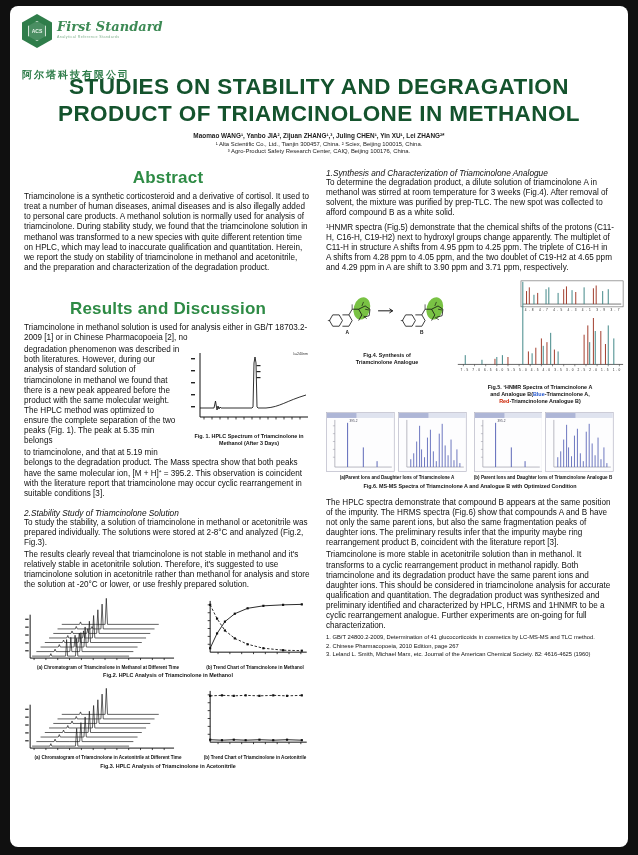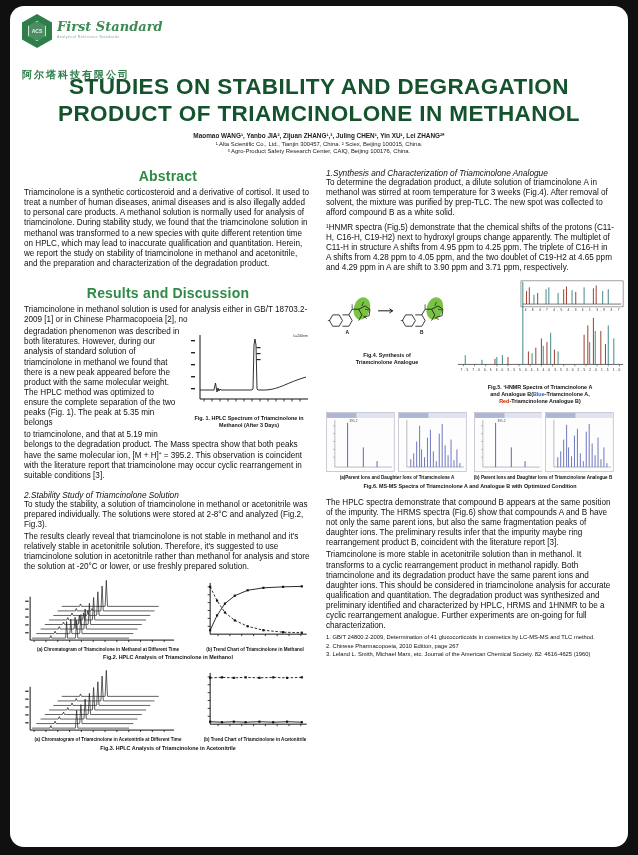--- a/index.html
+++ b/index.html
@@ -1,37 +1,37 @@
 <!DOCTYPE html>
 <html><head>
 <meta charset="utf-8">
 <style>
   html,body{margin:0;padding:0;background:#101010;}
   body{width:638px;height:855px;overflow:hidden;font-family:"Liberation Sans",sans-serif;}
   .poster{position:relative;width:618px;height:841px;margin:6px auto 0;background:#ffffff;
-          border-radius:14px;padding:8px 14px;box-sizing:border-box;color:#111;}
+          border-radius:8px;padding:8px 14px;box-sizing:border-box;color:#111;}
   
   .logo-block{position:absolute;left:12px;top:8px;width:200px;}
   .logo-row{display:flex;align-items:flex-start;gap:5px;}
   .hex{width:30px;height:34px;background:#2f7d4a;clip-path:polygon(50% 0,100% 25%,100% 75%,50% 100%,0 75%,0 25%);
        display:flex;align-items:center;justify-content:center;}
   .hex-inner{width:16px;height:18px;background:#ffffff22;border:1px solid #cfe3d4;
        clip-path:polygon(50% 0,100% 25%,100% 75%,50% 100%,0 75%,0 25%);display:flex;align-items:center;justify-content:center;
        color:#e8f3ea;font-size:5px;font-weight:bold;}
   .brand-script{font-family:"DejaVu Serif",serif;font-style:italic;font-weight:bold;color:#3d8a55;font-size:13px;line-height:1;margin-top:6px;}
   .brand-tag{color:#7fb08c;font-size:3.6px;margin-top:2px;letter-spacing:.4px;}
   .company-cn{color:#2f7d4a;font-weight:bold;font-size:10px;letter-spacing:2px;margin-top:20px;}
   h1.title{margin:60px 0 5px;text-align:center;color:#14532d;font-size:22.5px;line-height:1.18;
            font-weight:bold;letter-spacing:.4px;}
   .authors{text-align:center;font-size:6.4px;font-weight:bold;color:#222;margin-top:3px;}
   .affil{text-align:center;font-size:5.9px;color:#222;margin-top:1.5px;}
   
   .columns{display:flex;gap:14px;margin-top:12px;}
   .col{width:50%;min-width:0;}
-  h2.green{font-size:14px;font-weight:bold;color:#2e8b45;text-align:center;margin:2px 0 4px;letter-spacing:.2px;}
+  h2.green{font-size:17px;font-weight:bold;color:#2e8b45;text-align:center;margin:2px 0 4px;letter-spacing:.2px;}
   h2.small{font-size:11px;margin-top:10px;}
   .sec-title{font-style:italic;font-size:8.3px;margin:7px 0 0;}
   p.body{font-size:8.15px;line-height:1.24;margin:0 0 2px;text-align:left;}
   p.gap{margin-top:4px;}
   .figcap{font-size:5.4px;font-weight:bold;text-align:center;line-height:1.3;margin-top:2px;}
   .subcap{font-size:4.6px;font-weight:bold;text-align:center;line-height:1.25;margin-top:1px;}
   .figrow{display:flex;align-items:flex-end;gap:6px;margin-top:4px;}
   .subfig{display:flex;flex-direction:column;}
   .fig1{float:right;width:126px;margin:2px 0 2px 5px;}
   .clearwrap::after{content:"";display:block;clear:both;}
@@ -66,21 +66,21 @@
   <div class="authors">Maomao WANG¹, Yanbo JIA², Zijuan ZHANG¹,³, Juling CHEN¹, Yin XU¹, Lei ZHANG²*</div>
   <div class="affil">¹ Alta Scientific Co., Ltd., Tianjin 300457, China. ² Sciex, Beijing 100015, China.</div>
   <div class="affil">³ Agro-Product Safety Research Center, CAIQ, Beijing 100176, China.</div>
 
   <div class="columns">
 
     <div class="col">
       <h2 class="green">Abstract</h2>
       <p class="body">Triamcinolone is a synthetic corticosteroid and a derivative of cortisol. It used to treat a number of human diseases, animal diseases and is also illegally added to personal care products. A methanol solution is normally used for analysis of triamcinolone. During stability study, we found that the triamcinolone solution in methanol was transformed to a new species with quite different retention time on HPLC, which may lead to inaccurate qualification and quantitation. Herein, we report the study on stability of triamcinolone in methanol and acetonitrile, and the preparation and characterization of the degradation product.</p>
 
-      <h2 class="green" style="margin-top:16px">Results and Discussion</h2>
+      <h2 class="green" style="margin-top:26px">Results and Discussion</h2>
 
       <p class="body">Triamcinolone in methanol solution is used for analysis either in GB/T 18703.2-2009 [1] or in Chinese Pharmacopoeia [2], no</p>
 
       <div class="clearwrap">
         <figure class="fig1" style="margin:2px 0 2px 5px">
           <svg viewBox="0 0 126 84" width="126" height="84">
             <text x="122" y="8" font-size="3.6" fill="#333" text-anchor="end">λ=240nm</text>
 
             <rect x="5" y="11" width="4" height="1.4" fill="#222"></rect>
               <rect x="5" y="23" width="4" height="1.4" fill="#222"></rect>

